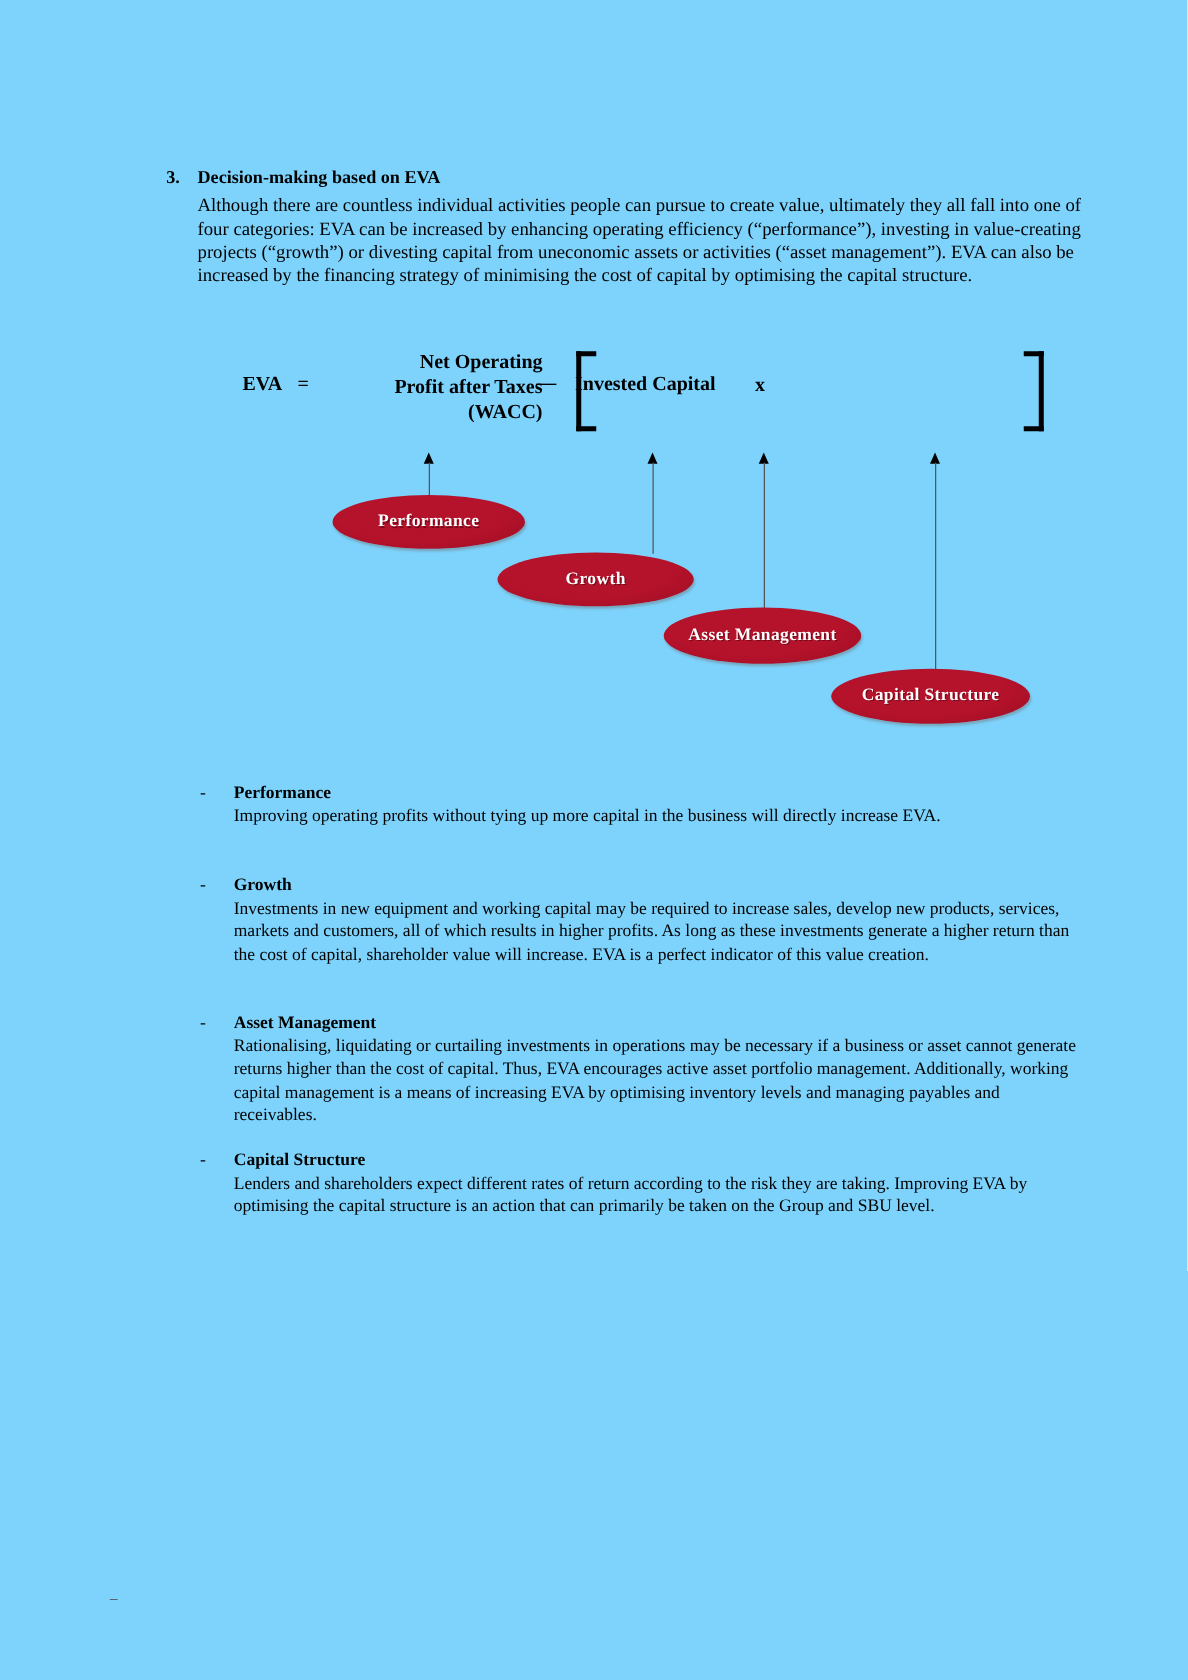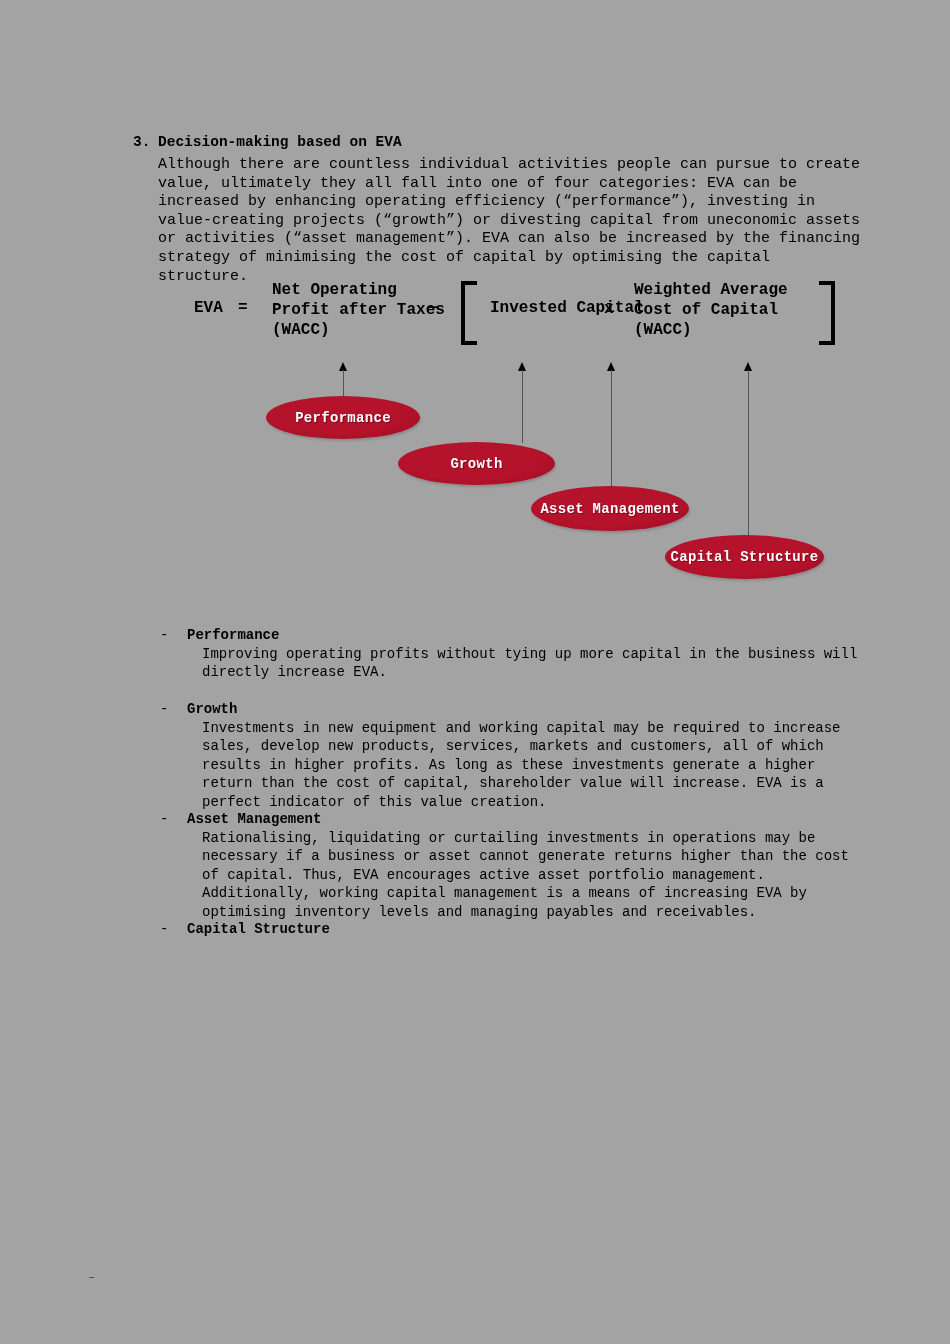--- a/index.html
+++ b/index.html
@@ -1,28 +1,28 @@
 <!DOCTYPE html>
 <html><head>
 <meta charset="utf-8">
 <style>
   html,body { margin:0; padding:0; background:#fff; }
   .page {
-    position:relative; width:950px; height:1344px; background:#a3a3a3;
-    font-family:Liberation Mono, monospace; color:#000; overflow:hidden;
+    position:relative; width:950px; height:1344px; background:#7dd3fc;
+    font-family:Liberation Serif, serif; color:#000; overflow:hidden;
   }
 
   
   .doc-heading { position:absolute; left:133px; top:134px; font-size:14.5px; font-weight:bold; }
   .doc-heading .num { display:inline-block; width:25px; }
   .intro { position:absolute; left:158px; top:156px; width:708px; font-size:15px; line-height:18.6px; }
 
   
   .f { position:absolute; font-size:16px; font-weight:bold; white-space:nowrap;text-align:center; }
-  .f-block { text-align:left; line-height:20px; }
+  .f-block { text-align:right; line-height:20px; }
   .bracket { position:absolute; width:12px; height:56px; }
   .bracket.l { border-left:4px solid #000; border-top:4px solid #000; border-bottom:4px solid #000; }
   .bracket.r { border-right:4px solid #000; border-top:4px solid #000; border-bottom:4px solid #000; }
 
   
   .arrow-line { position:absolute; width:0; border-left:1px solid #555; }
   .arrow-head { position:absolute; width:0; height:0;
     border-left:4px solid transparent; border-right:4px solid transparent; border-bottom:9px solid #000; }
 
   
@@ -31,21 +31,21 @@
     display:flex; align-items:center; justify-content:center;
     color:#fff; font-weight:bold; font-size:14px; letter-spacing:.3px;
     text-shadow:1px 1px 0 rgba(70,0,12,.55);
     box-shadow:1px 2px 2px rgba(110,110,110,.45);
   }
 
   
   .section { position:absolute; left:158px; width:706px; font-size:14px; line-height:18.6px; }
   .section .dash { position:absolute; left:2px; top:0; }
   .section .sec-title { margin-left:29px; font-weight:bold; }
-  .section .sec-body { margin-left:44px; }
+  .section .sec-body { margin-left:29px; }
 
   .footer-mark { position:absolute; left:88px; top:1271px; font-size:12px; color:#444; }
 </style>
 </head>
 <body>
 
 <div class="page">
 
   <div class="doc-heading">
     <span class="num">3.</span><span>Decision-making based on EVA</span>
@@ -55,27 +55,22 @@
 
   <div class="f" style="left:194px; top:299px;">EVA</div>
   <div class="f" style="left:238px; top:299px;">=</div>
   <div class="f f-block" style="left:272px; top:280px; width:162px;">
     <div>Net Operating</div>
     <div>Profit after Taxes</div>
     <div>(WACC)</div>
   </div>
   <div class="f" style="left:429px; top:298px;">—</div>
   <div class="bracket l" style="left:461px; top:281px;"></div>
-  <div class="f" style="left:490px; top:299px;">Invested Capital</div>
+  <div class="f" style="left:460px; top:299px;">Invested Capital</div>
   <div class="f" style="left:604px; top:300px;">x</div>
-  <div class="f f-block" style="left:634px; top:280px; width:162px;">
-    <div>Weighted Average</div>
-    <div>Cost of Capital</div>
-    <div>(WACC)</div>
-  </div>
   <div class="bracket r" style="left:819px; top:281px;"></div>
 
   <div class="arrow-head" style="left:339px; top:362px;"></div>
   <div class="arrow-line" style="left:343px; top:370px; height:26px;"></div>
 
   <div class="arrow-head" style="left:518px; top:362px;"></div>
   <div class="arrow-line" style="left:522px; top:370px; height:73px;"></div>
 
   <div class="arrow-head" style="left:607px; top:362px;"></div>
   <div class="arrow-line" style="left:611px; top:370px; height:118px;"></div>
@@ -110,17 +105,18 @@
 
   <div class="section" style="top:810px;">
     <span class="dash">-</span>
     <div class="sec-title">Asset Management</div>
     <div class="sec-body">Rationalising, liquidating or curtailing investments in operations may be necessary if a business or asset cannot generate returns higher than the cost of capital. Thus, EVA encourages active asset portfolio management. Additionally, working capital management is a means of increasing EVA by optimising inventory levels and managing payables and receivables.</div>
   </div>
 
   <div class="section" style="top:920px;">
     <span class="dash">-</span>
     <div class="sec-title">Capital Structure</div>
+    <div class="sec-body">Lenders and shareholders expect different rates of return according to the risk they are taking. Improving EVA by optimising the capital structure is an action that can primarily be taken on the Group and SBU level.</div>
   </div>
 
   <div class="footer-mark">–</div>
 
 </div>
 
 </body></html>

